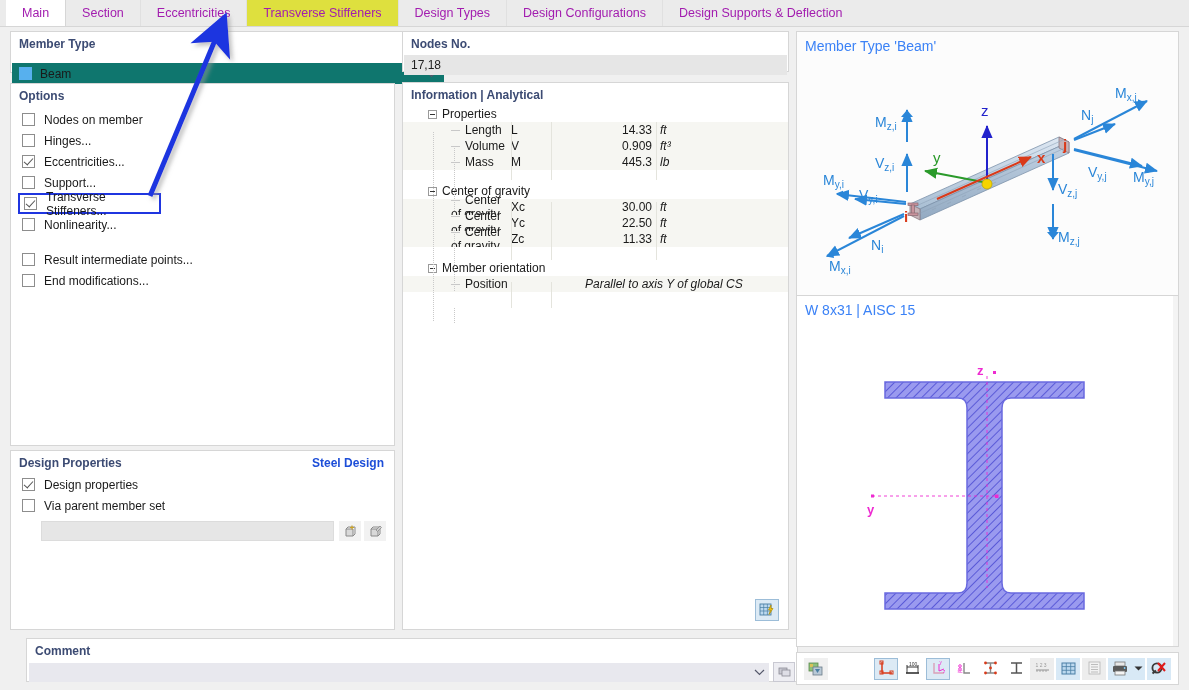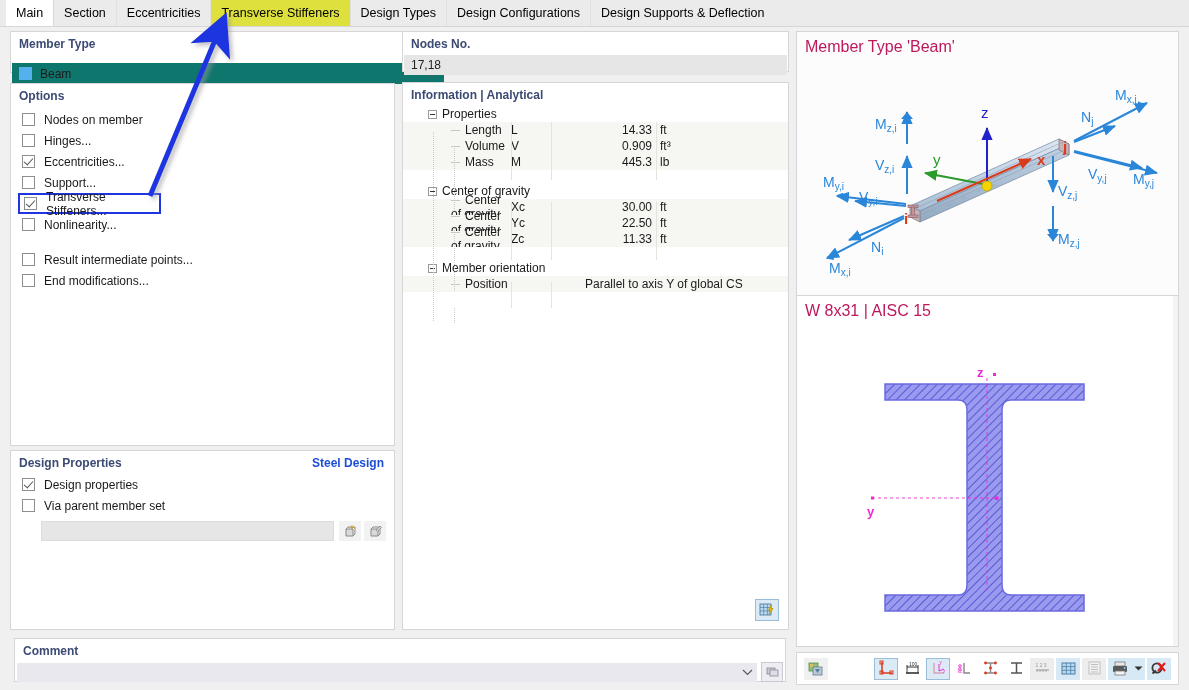--- a/index.html
+++ b/index.html
@@ -17,23 +17,23 @@
   
   .tabbar {
     position: absolute; left: 0; top: 0; width: 1189px; height: 27px;
     background: #ebebeb;
     border-bottom: 1px solid #d6d6d6;
     display: flex; align-items: stretch;
     padding-left: 6px;
   }
   .tab {
     display: flex; align-items: center;
-    padding: 0 10px;
+    padding: 0 16px;
     font-size: 12.5px;
-    color: #000000;
+    color: #a21caf;
     white-space: nowrap;
     cursor: default;
     border-right: 1px solid #e0e0e0;
   }
   .tab.selected { background: #ffffff; border-right: 1px solid #d6d6d6; }
   .tab.highlight-yellow { background: #dee03e; }
   .tab-end-fill { flex: 1; }
 
   
   .panel {
@@ -102,33 +102,33 @@
 
   
   .tree { font-size: 12px; }
   .trow { display: flex; align-items: center; height: 16px; position: relative; }
   .trow.shade-a { background: #f6f6f2; }
   .trow.shade-b { background: #ffffff; }
   .trow.blank { background: #ffffff; height: 13px; }
   .tcol-name { position: relative; flex: none; }
   .tcol-sym { width: 40px; flex: none; }
   .tcol-val { width: 105px; flex: none; text-align: right; padding-right: 4px; }
-  .tcol-unit { flex: 1; padding-left: 4px; }
+  .tcol-unit { flex: 1; padding-left: 4px; font-style: italic; }
   .expander {
     width: 9px; height: 9px; border: 1px solid #9a9a9a; background: #fff;
     display: inline-block; position: relative; vertical-align: middle;
     margin-right: 5px;
   }
   .expander::before {
     content: ""; position: absolute; left: 1px; top: 3px; width: 5px; height: 1px; background: #333;
   }
   .dash { display: inline-block; width: 9px; border-top: 1px solid #c8c8c8; margin-right: 5px; vertical-align: middle; }
 
   
-  .preview-label { font-size: 16px; color: #be185d; padding: 6px 0 0 8px; }
+  .preview-label { font-size: 14px; color: #3b82f6; padding: 6px 0 0 8px; }
 
   
   .comment-field {
     margin: 0 1px; height: 19px; background: #e8e8ee;
     display: flex; align-items: center; padding-left: 6px;
     font-size: 12px;
   }
 
   
   .tbtn {
@@ -262,21 +262,21 @@
       <div class="smallbtn" style="margin-left:3px; background:#f2f2f2; border-color:#f2f2f2;">
         <svg width="15" height="15" viewBox="0 0 15 15">
           <path d="M3 5 h7 v7 h-7 z" fill="#d9d9d9" stroke="#8a8a8a" stroke-width="1"></path>
           <path d="M3 5 l2 -2 h7 v7 l-2 2" fill="none" stroke="#8a8a8a" stroke-width="1"></path>
           <path d="M8 6 l4 -4 l1.5 1.5 l-4 4 z" fill="#cfcfcf" stroke="#8a8a8a" stroke-width="0.8"></path>
         </svg>
       </div>
     </div>
   </div>
 
-  <div class="panel" style="left:14px; top:638px; width:772px; height:44px;">
+  <div class="panel" style="left:26px; top:638px; width:772px; height:44px;">
     <div class="panel-title">Comment</div>
     <div style="display:flex; align-items:center; padding:0 2px;">
       <div class="comment-field" style="flex:1; margin:0;">
         <span style="flex:1"></span>
         <span style="padding-right:4px">
           <svg width="11" height="7" viewBox="0 0 11 7">
               <path d="M1 1 L5.5 5.5 L10 1" stroke="#55586b" stroke-width="1.2" fill="none"></path>
             </svg>
         </span>
       </div>

